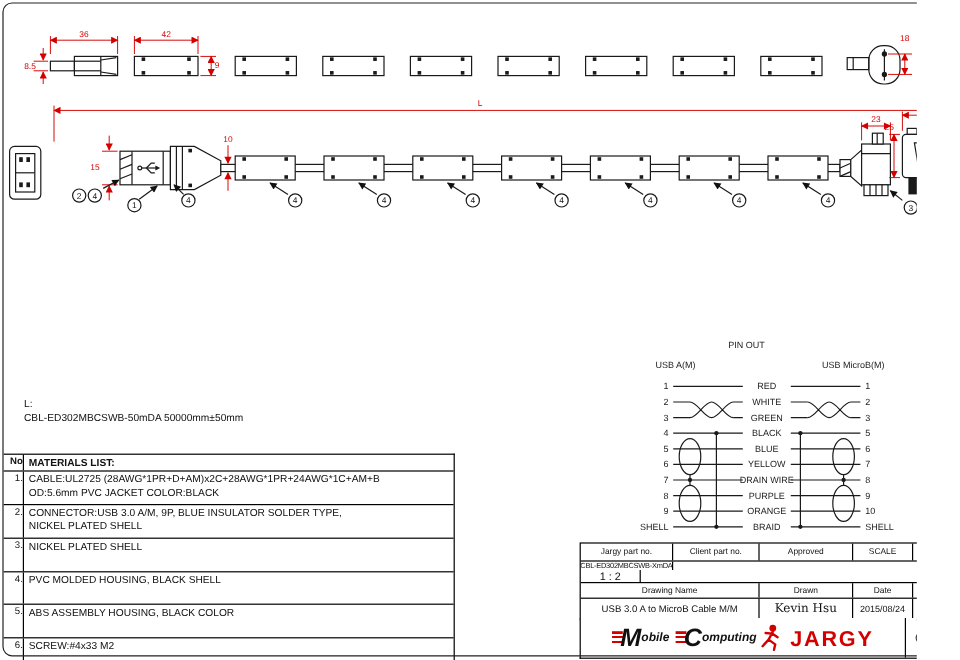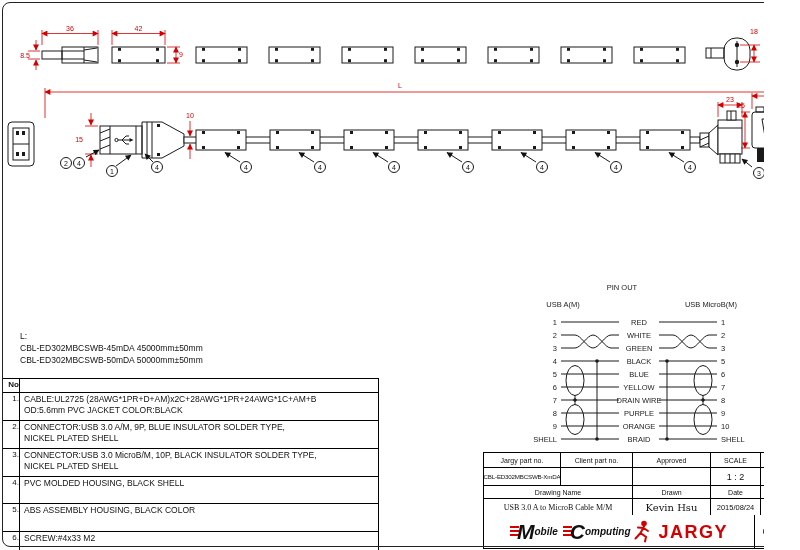--- a/index.html
+++ b/index.html
@@ -466,46 +466,45 @@
     </g>
     <g class="kf">
       <circle cx="140" cy="81" r="1.8"></circle>
         <circle cx="176" cy="120" r="1.8"></circle>
         <circle cx="140" cy="159" r="1.8"></circle>
     </g>
   </svg>
 
   <div class="lspec">
     <div>L:</div>
-    <div>CBL-ED302MBCSWB-45mDA  45000mm±50mm</div>
     <div>CBL-ED302MBCSWB-50mDA  50000mm±50mm</div>
   </div>
 
   <div class="mat">
     <div class="mhead">
       <div class="mno">No</div>
+      <div class="mtx">MATERIALS LIST:</div>
     </div>
     <div class="mrow">
       <div class="mno">1.</div>
       <div class="mtx">
           <span style="display:block">CABLE:UL2725 (28AWG*1PR+D+AM)x2C+28AWG*1PR+24AWG*1C+AM+B</span>
           <span style="display:block">OD:5.6mm  PVC JACKET COLOR:BLACK</span>
         </div>
     </div>
     <div class="mrow">
       <div class="mno">2.</div>
       <div class="mtx">
           <span style="display:block">CONNECTOR:USB 3.0 A/M, 9P, BLUE INSULATOR SOLDER TYPE,</span>
           <span style="display:block">NICKEL PLATED SHELL</span>
         </div>
     </div>
     <div class="mrow">
       <div class="mno">3.</div>
       <div class="mtx">
-          <span style="display:block">CONNECTOR:USB 3.0 MicroB/M, 10P, BLACK INSULATOR SOLDER TYPE,</span>
           <span style="display:block">NICKEL PLATED SHELL</span>
         </div>
     </div>
     <div class="mrow">
       <div class="mno">4.</div>
       <div class="mtx">
           <span style="display:block">PVC MOLDED HOUSING, BLACK SHELL</span>
         </div>
     </div>
     <div class="mrow">
@@ -523,35 +522,35 @@
   </div>
 
   <div class="tb">
     <div class="tbr" style="height:14px;">
       <div class="tbc h7" style="width:77px;">Jargy part no.</div>
       <div class="tbc h7" style="width:72px;">Client part no.</div>
       <div class="tbc h7" style="width:78px;">Approved</div>
       <div class="tbc h7" style="width:50px;">SCALE</div>
       <div class="tbc h7" style="flex:1;">UNIT</div>
     </div>
-    <div class="tbr" style="height:18px;">
+    <div class="tbr" style="height:18px;flex-direction:column;">
       <div class="tbc" style="width:77px;font-size:6.2px;letter-spacing:-0.2px;">CBL-ED302MBCSWB-XmDA</div>
       <div class="tbc" style="width:72px;"></div>
       <div class="tbc" style="width:78px;"></div>
       <div class="tbc" style="width:50px;font-size:9px;">1 : 2</div>
       <div class="tbc" style="flex:1;font-size:9px;">mm</div>
     </div>
     <div class="tbr" style="height:13px;">
       <div class="tbc h7" style="width:149px;">Drawing Name</div>
       <div class="tbc h7" style="width:78px;">Drawn</div>
       <div class="tbc h7" style="width:50px;">Date</div>
       <div class="tbc h7" style="flex:1;">REV.</div>
     </div>
     <div class="tbr" style="height:18px;">
-      <div class="tbc" style="width:149px;font-size:8px;font-family:Liberation Serif, serif;">USB 3.0 A to MicroB Cable M/M</div>
+      <div class="tbc" style="width:149px;font-size:8px;">USB 3.0 A to MicroB Cable M/M</div>
       <div class="tbc sig" style="width:78px;">Kevin Hsu</div>
       <div class="tbc" style="width:50px;font-size:7.5px;">2015/08/24</div>
       <div class="tbc" style="flex:1;font-size:9px;">1.0</div>
     </div>
   </div>
 
   <div class="logos">
     <div class="logo-main">
       <span class="sp"></span>
         <span class="big">M</span>

